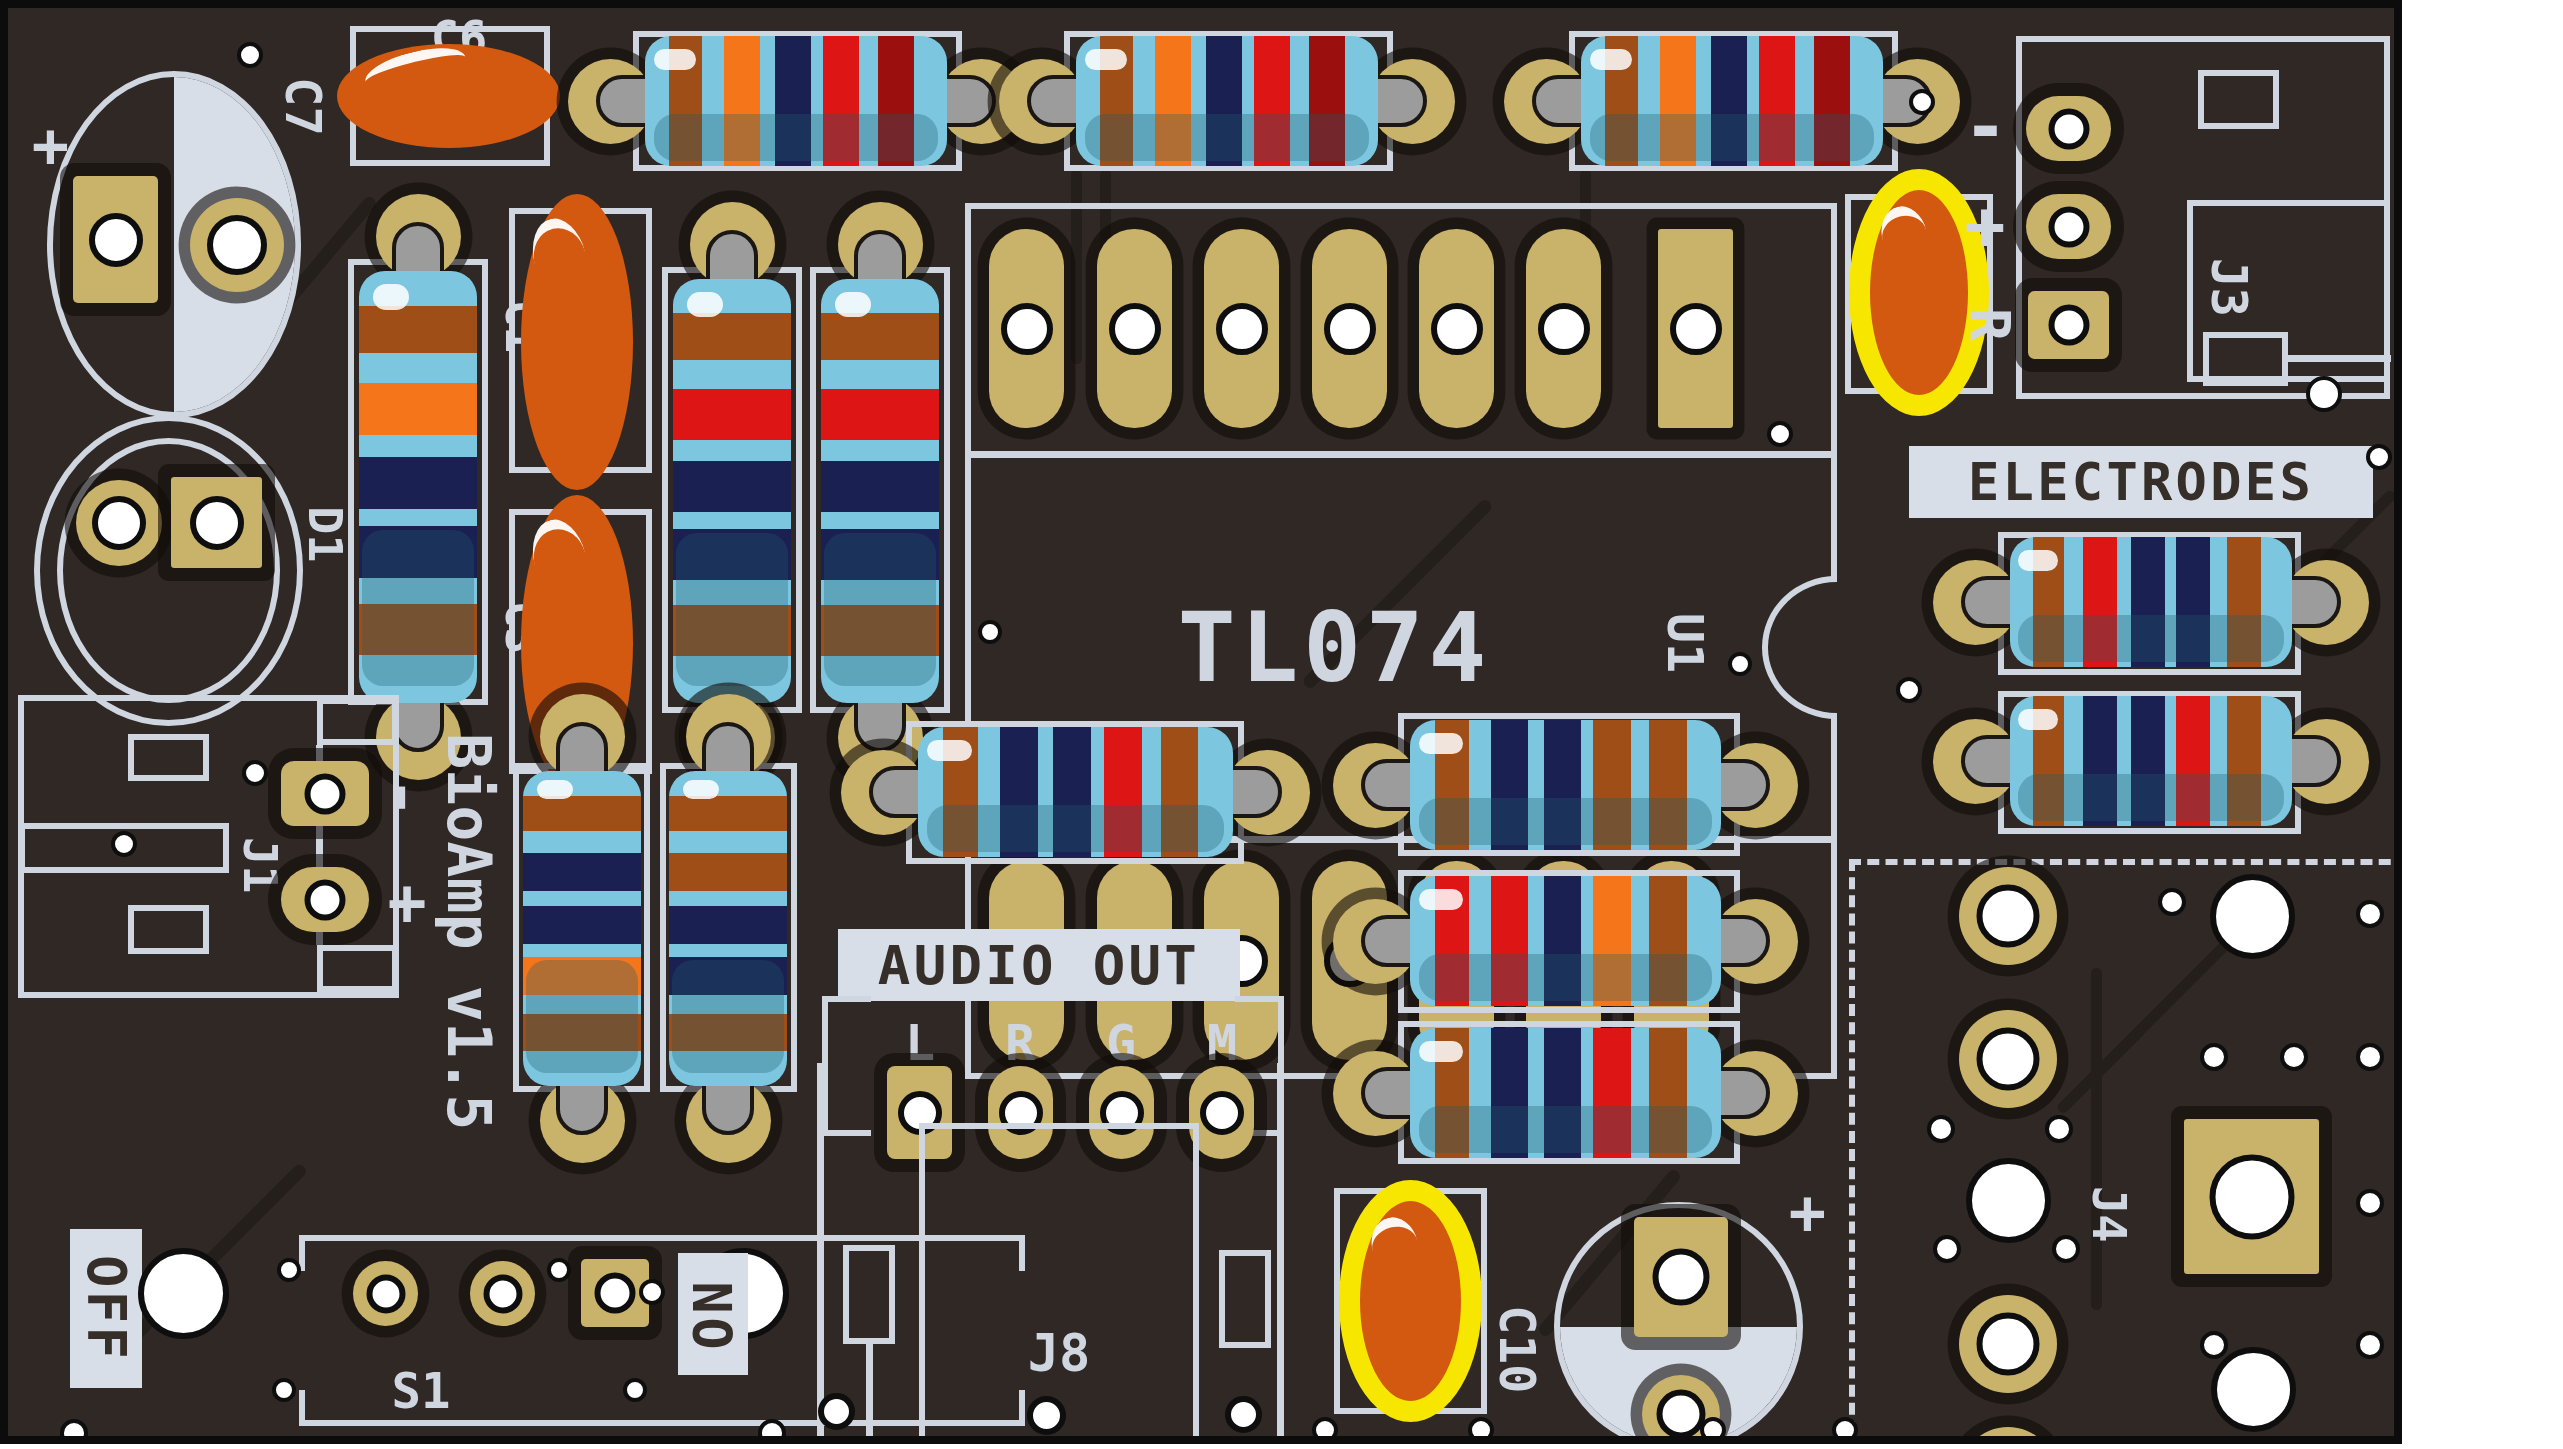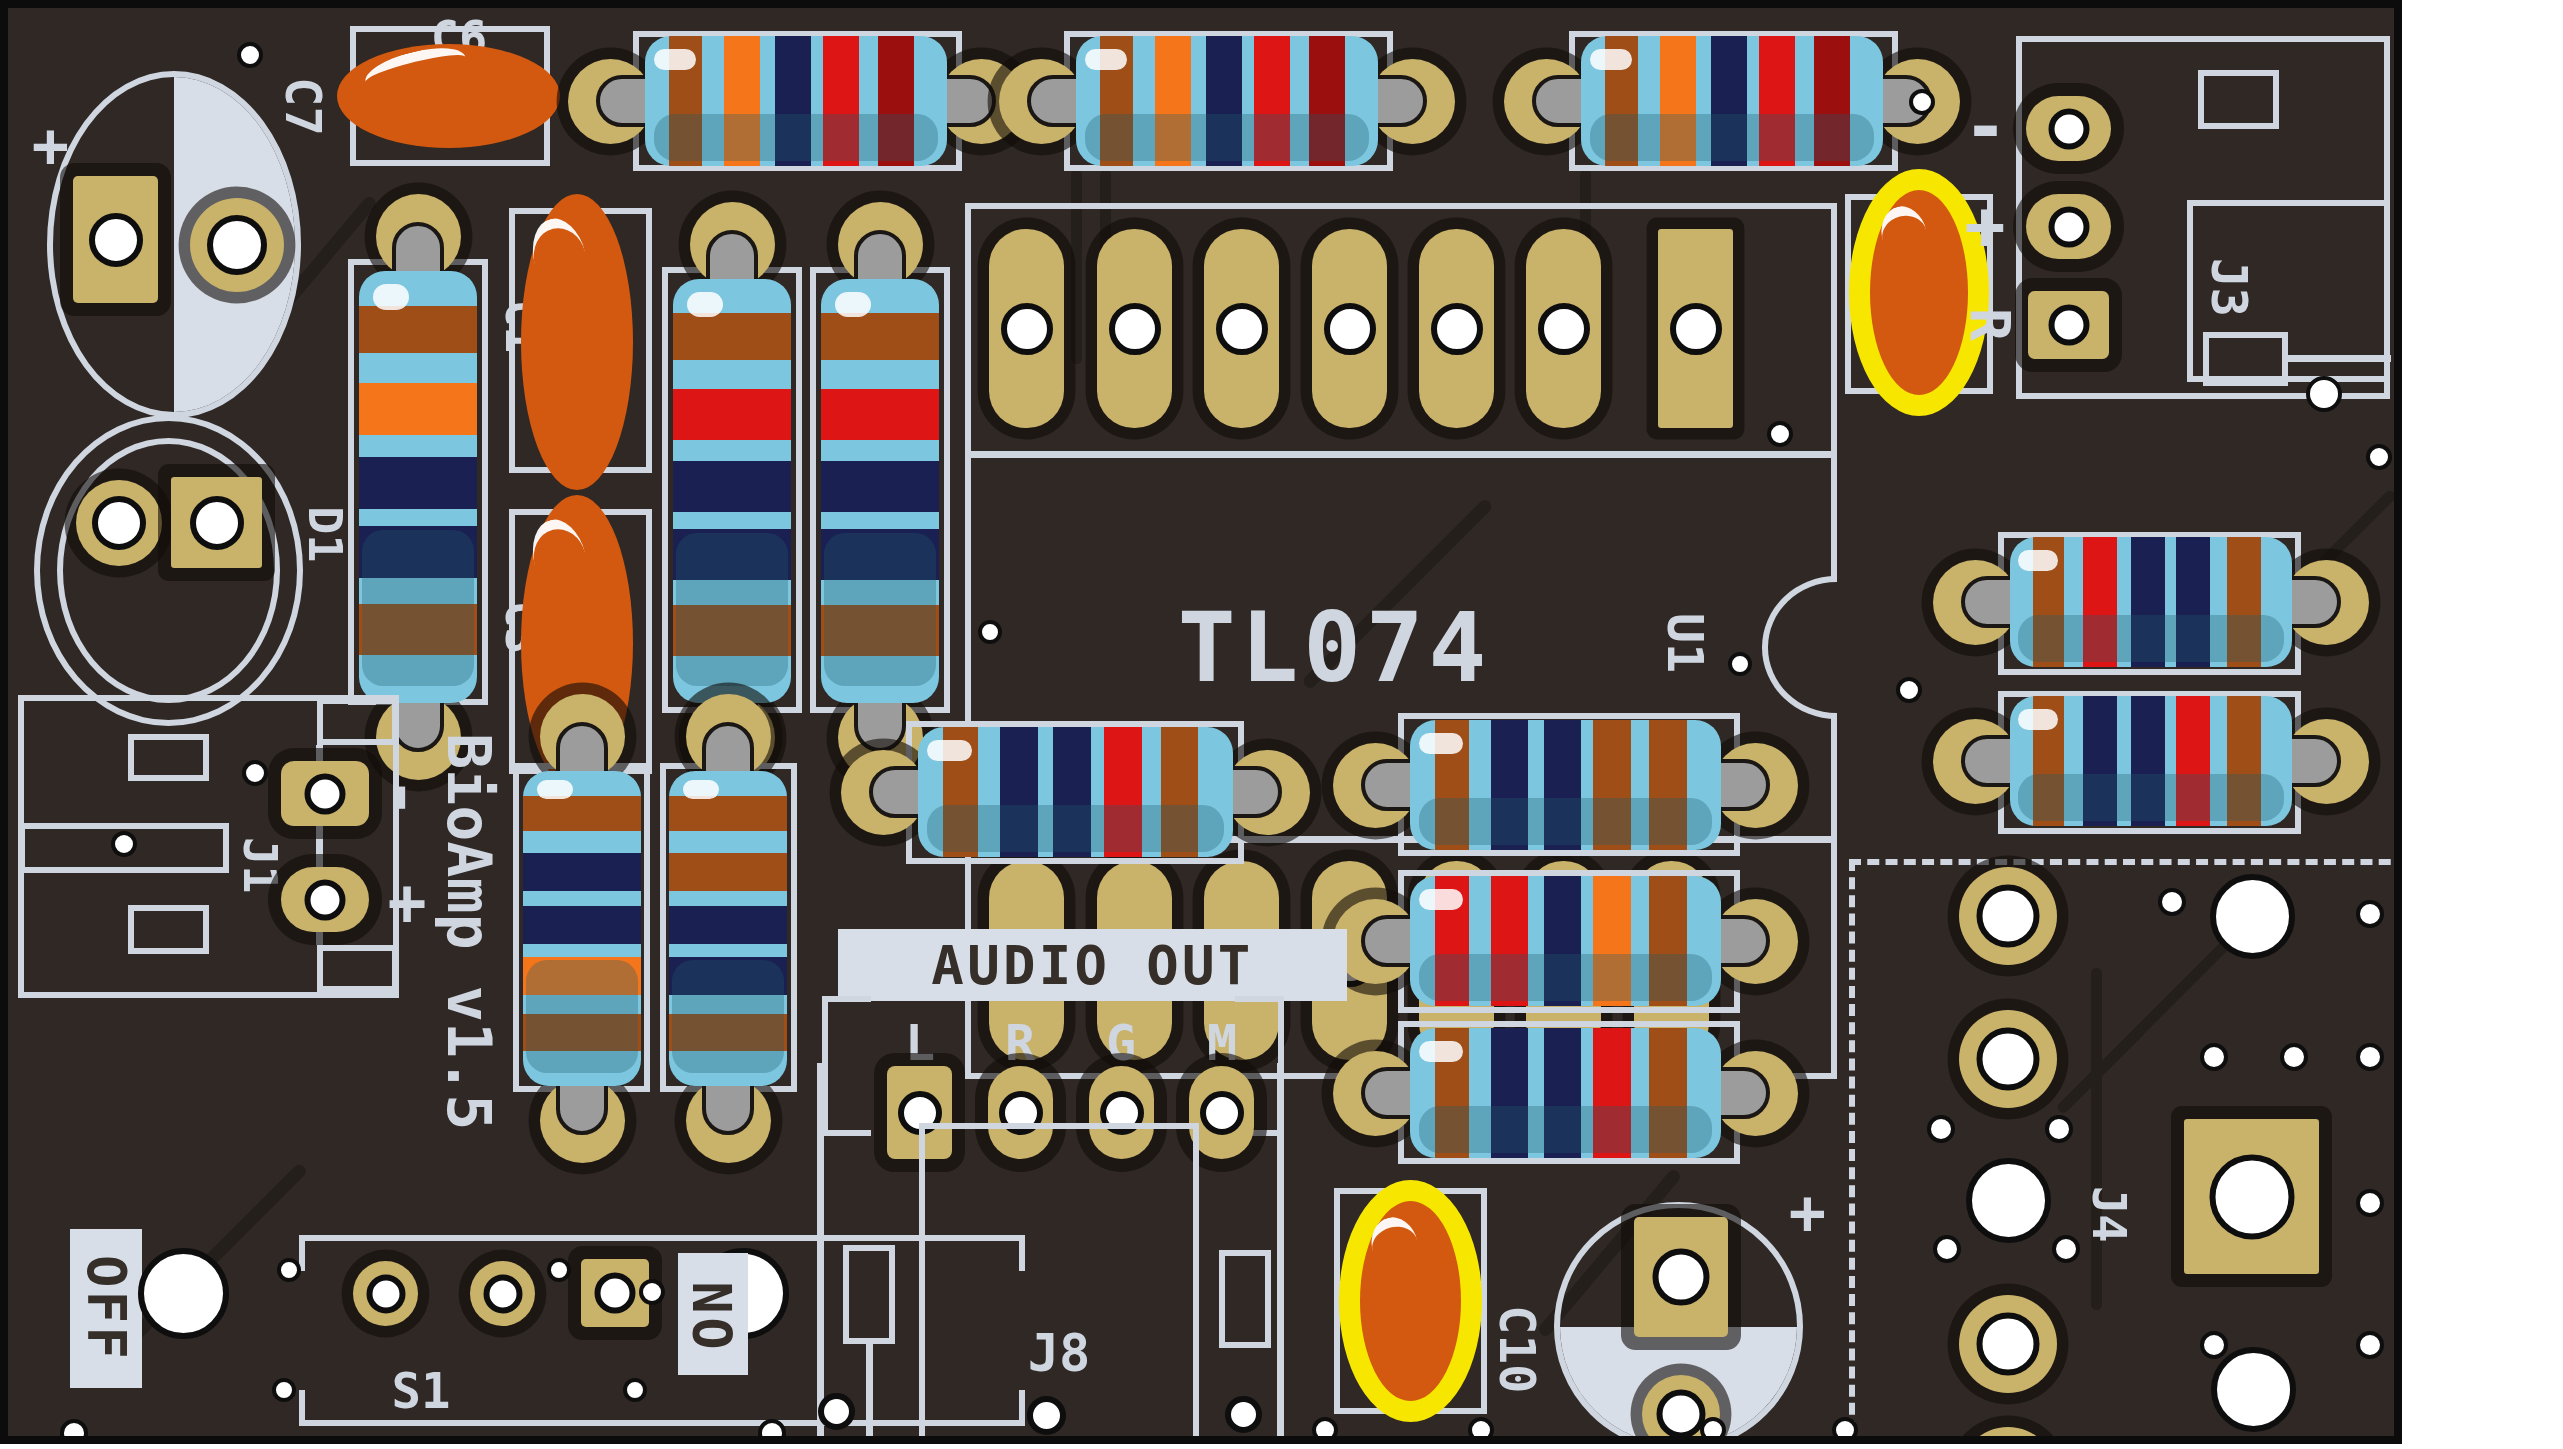--- a/index.html
+++ b/index.html
@@ -256,20 +256,21 @@
   </div>
   <div class="silktext" style="left:1951px;top:181px;width:52px;height:73px;font-size:68px">+</div>
   <div class="pad" style="left:2018px;top:186px;width:85px;height:65px;border-radius:33px">
     <div class="hole" style="width:41px;height:41px"></div>
   </div>
   <div class="silktext vtext" style="left:1958px;top:280px;width:46px;height:73px;font-size:55px">R</div>
   <div class="pad" style="left:2020px;top:283px;width:81px;height:68px;border-radius:6.5px">
     <div class="hole" style="width:41px;height:41px"></div>
   </div>
 
+  <div class="labelbox" style="left:1901px;top:438px;width:464px;height:72px;font-size:52px">ELECTRODES</div>
 
   <div class="box" style="left:1990px;top:524px;width:303px;height:143px"></div>
   <div class="rw rh" style="left:1925px;top:529px;width:436px">
     <div class="rpad l"></div>
       <div class="rpad r"></div>
     <div class="lead"></div>
     <div class="rbody">
         <div class="band" style="background: rgb(158, 78, 22); left: 8%; width: 11%; top: 0px; bottom: 0px;"></div>
         <div class="band" style="background: rgb(221, 21, 21); left: 26%; width: 12%; top: 0px; bottom: 0px;"></div>
         <div class="band" style="background: rgb(26, 33, 82); left: 43%; width: 12%; top: 0px; bottom: 0px;"></div>
@@ -417,21 +418,21 @@
   <div class="labelbox" style="left:670px;top:1245px;width:70px;height:122px;font-size:54px">
     <span class="vtext flip">ON</span>
   </div>
   <div class="via" style="left:269px;top:1250px;width:24.4px;height:24.4px"></div>
   <div class="via" style="left:539px;top:1250px;width:24.4px;height:24.4px"></div>
   <div class="via" style="left:264px;top:1370px;width:24.4px;height:24.4px"></div>
   <div class="via" style="left:615px;top:1370px;width:24.4px;height:24.4px"></div>
   <div class="via" style="left:52px;top:1411px;width:28px;height:28px"></div>
   <div class="via" style="left:750px;top:1411px;width:28px;height:28px"></div>
 
-  <div class="labelbox" style="left:830px;top:921px;width:509px;height:72px;font-size:54px">AUDIO OUT</div>
+  <div class="labelbox" style="left:830px;top:921px;width:402px;height:72px;font-size:54px">AUDIO OUT</div>
   <div class="silktext" style="left:889px;top:1009px;width:46px;height:52px;font-size:50px">L</div>
   <div class="silktext" style="left:989px;top:1009px;width:46px;height:52px;font-size:50px">R</div>
   <div class="silktext" style="left:1090px;top:1009px;width:46px;height:52px;font-size:50px">G</div>
   <div class="silktext" style="left:1191px;top:1009px;width:46px;height:52px;font-size:50px">M</div>
   <div class="box" style="left:814px;top:988px;width:49px;height:140px;border-right:none"></div>
   <div class="box" style="left:1227px;top:988px;width:49px;height:140px;border-left:none"></div>
   <div class="pad" style="left:879px;top:1058px;width:65px;height:93px;border-radius:8.1px">
     <div class="hole" style="width:44px;height:44px"></div>
   </div>
   <div class="pad" style="left:980px;top:1058px;width:65px;height:93px;border-radius:33px">

